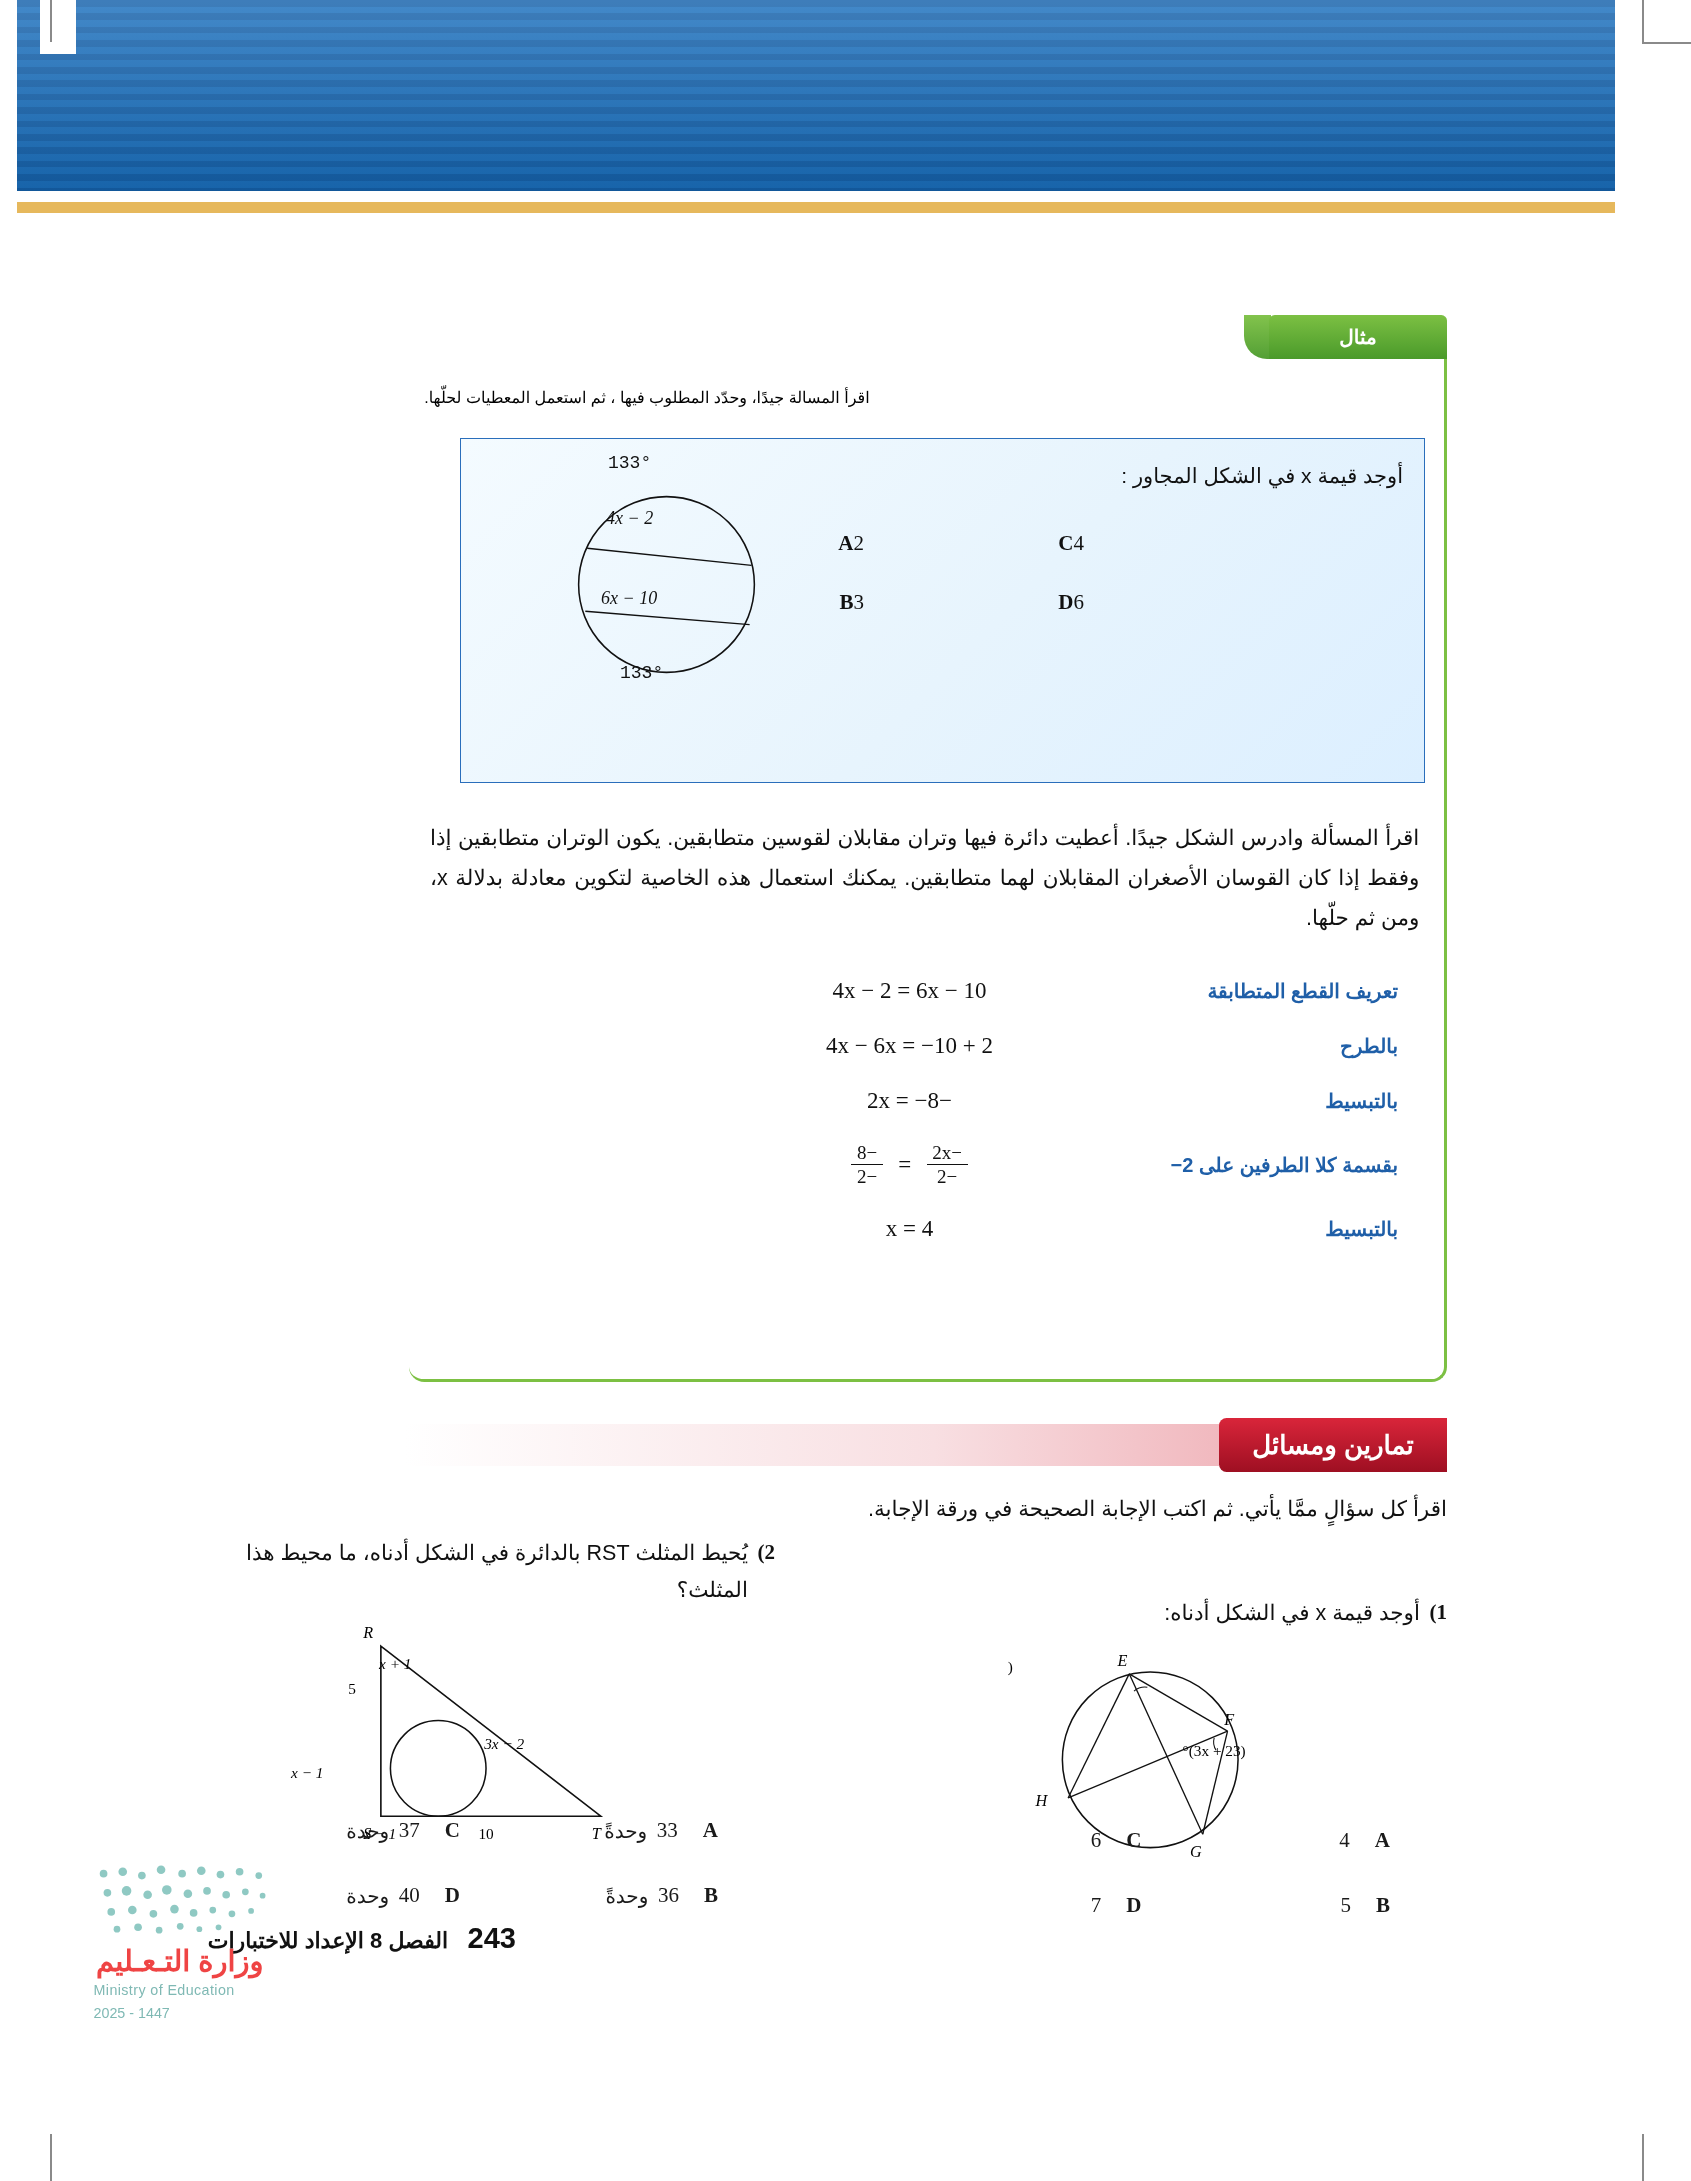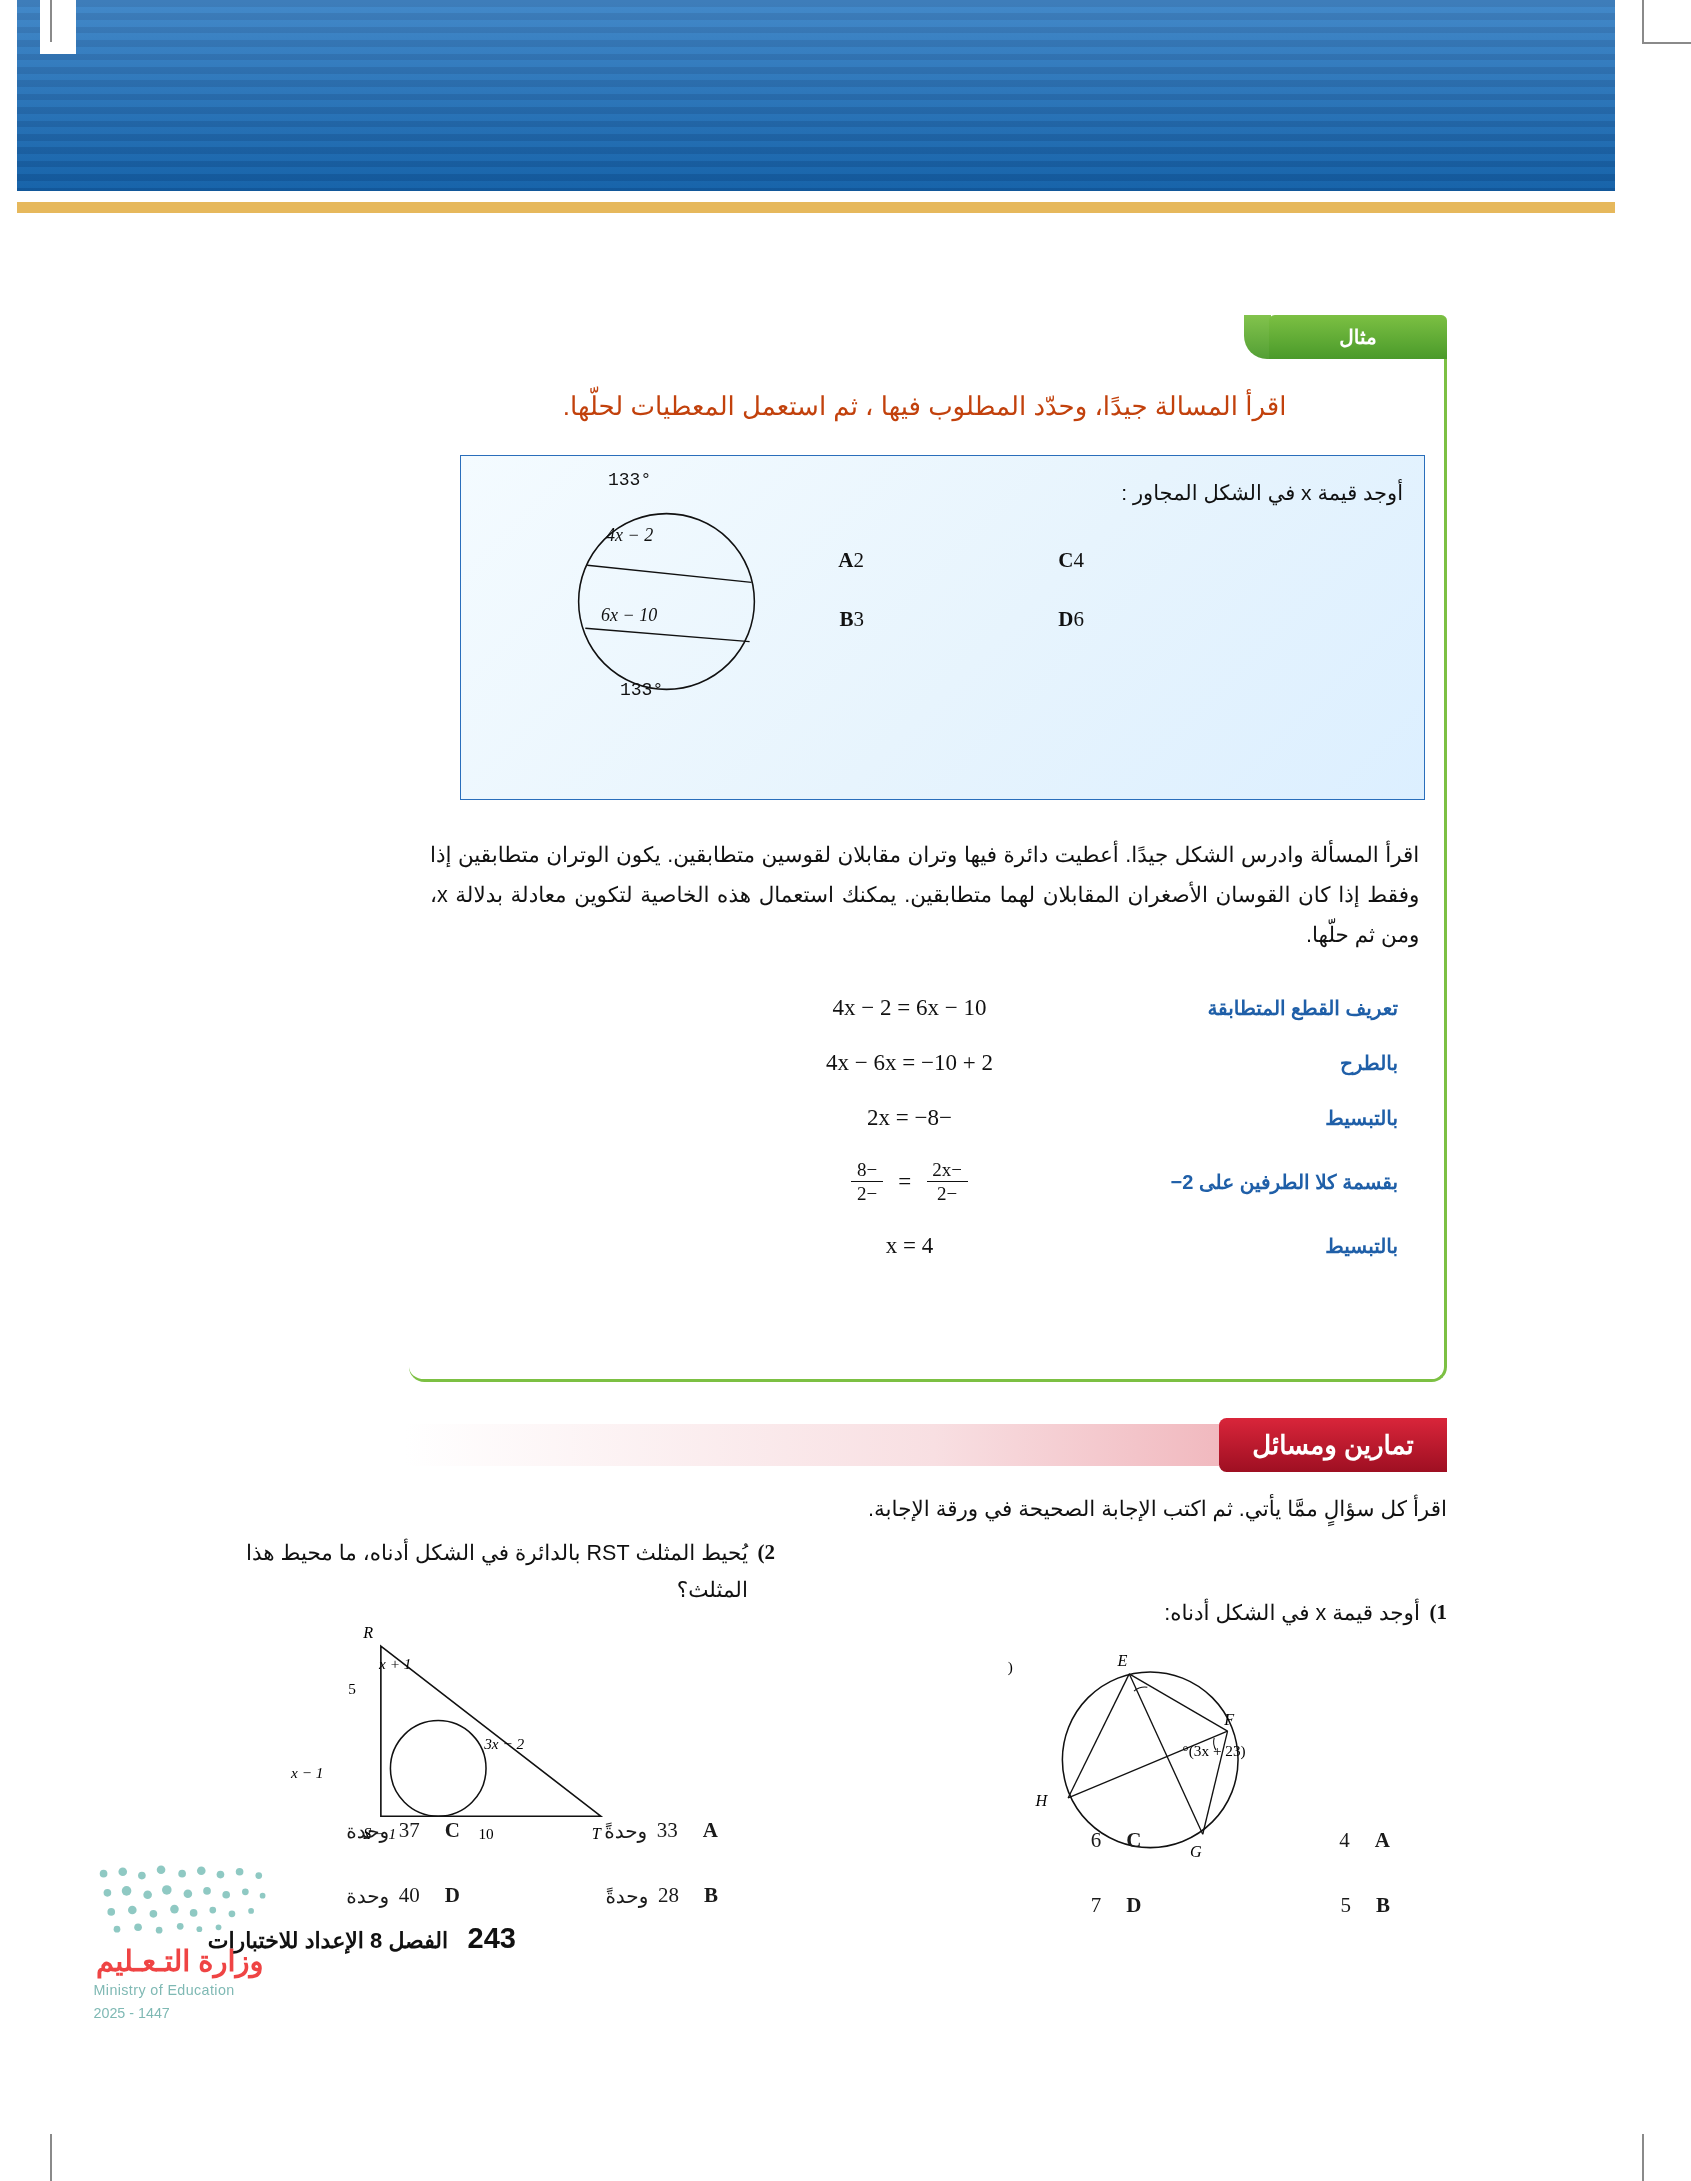--- a/index.html
+++ b/index.html
@@ -105,25 +105,25 @@
     right: 0px; top: 44px;
     width: 1038px;
     min-height: 1023px;
     border-right: 3.8px solid #7cc043;
     border-bottom: 3.8px solid #7cc043;
     border-radius: 0 0 15.3px 15.3px;
     box-sizing: border-box;
     padding: 25px 19px 29px 15.3px;
   }
   .example-intro {
-    font-size: 26px;
+    font-size: 16px;
     line-height: 1.7;
-    text-align: center;
+    text-align: left;
     margin: 0 0 27px 0;
-    color: #c2410c;
+    color: #000000;
   }
 
   
   .problem-card {
     position: relative;
     margin: 0 0 0 0;
     width: 965px;
     height: 345px;
     border: 1.9px solid #2a6ebb;
     background: linear-gradient(135deg, #f4fbff 0%, #e7f4fd 55%, #dcefff 100%);
@@ -551,21 +551,21 @@
         <span class="val">33</span>
         <span class="unit">وحدةً</span>
     </div>
     <div class="ans">
       <span class="lbl">C</span>
         <span class="val">37</span>
         <span class="unit">وحدة</span>
     </div>
     <div class="ans">
       <span class="lbl">B</span>
-        <span class="val">28</span>
+        <span class="val">36</span>
         <span class="unit">وحدةً</span>
     </div>
     <div class="ans">
       <span class="lbl">D</span>
         <span class="val">40</span>
         <span class="unit">وحدة</span>
     </div>
   </div>
 </div>
 

